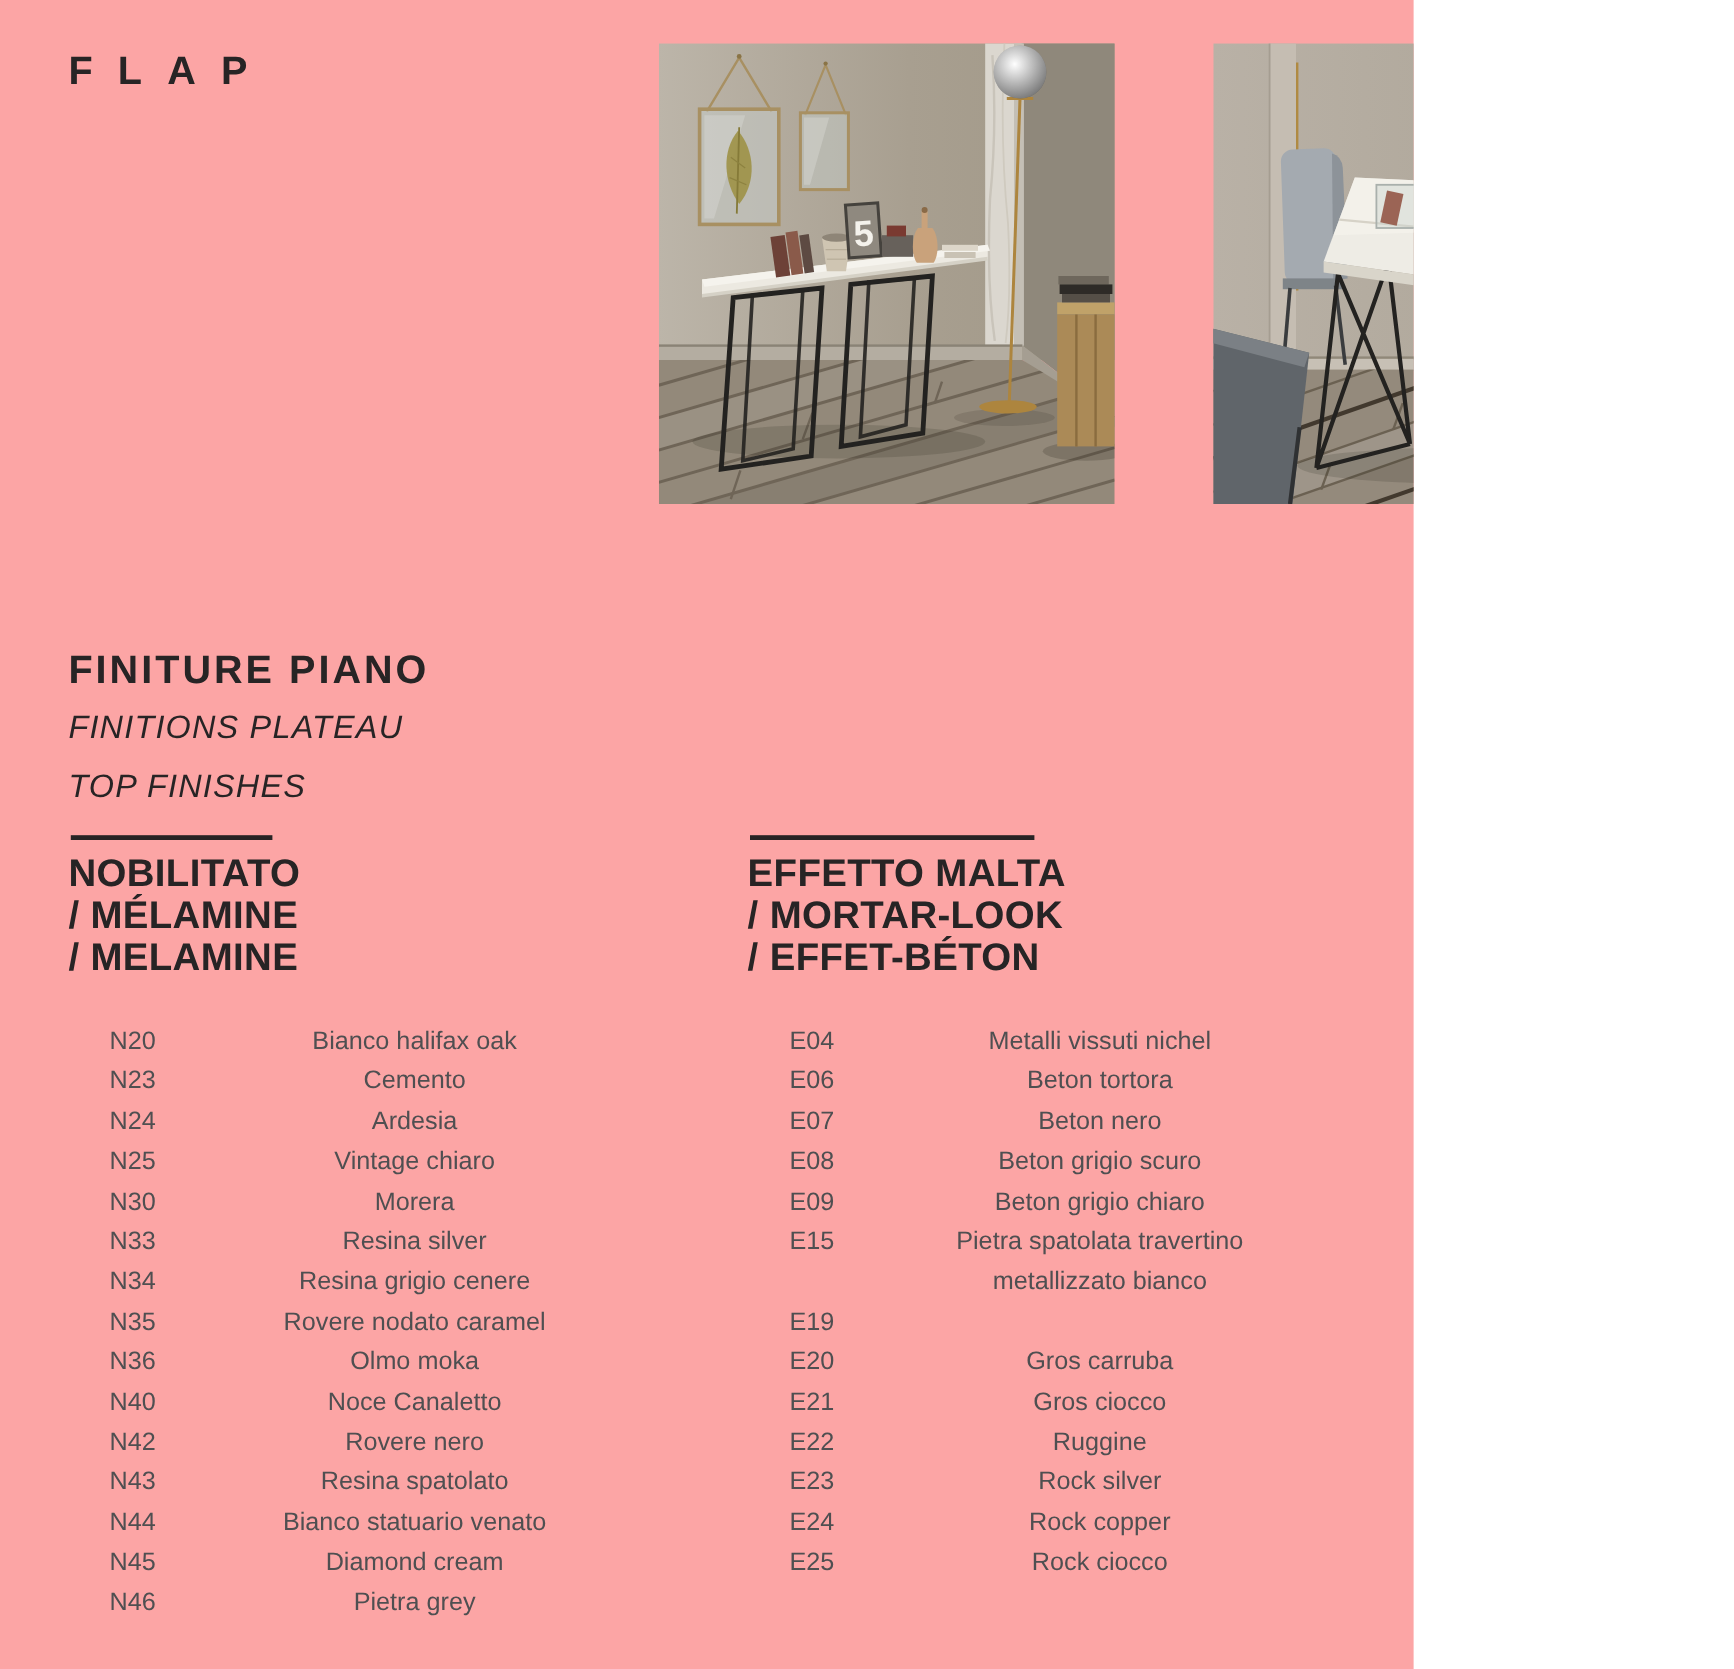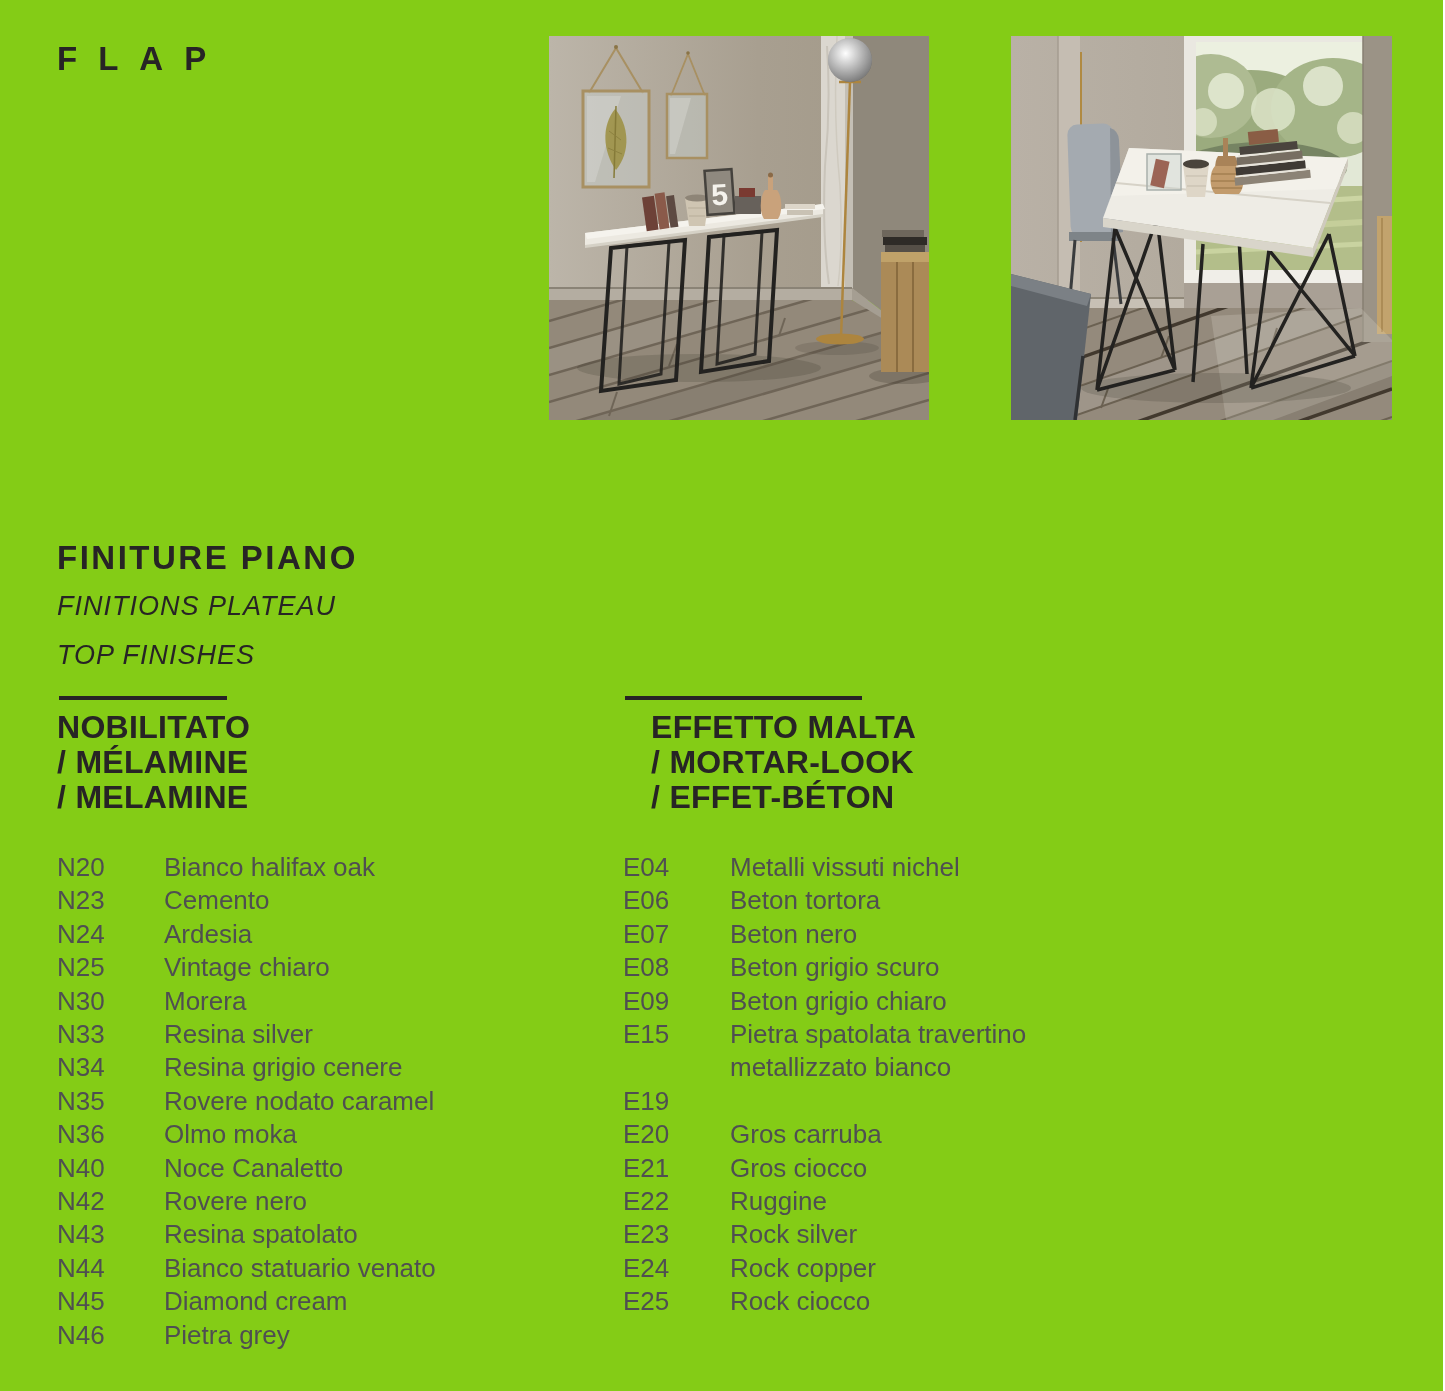--- a/index.html
+++ b/index.html
@@ -2,21 +2,21 @@
 <html><head>
 <meta charset="utf-8">
 <title>FLAP</title>
 <style>
   html,body{margin:0;padding:0;}
   body{
     width:1445px;height:1391px;background:#ffffff;
     font-family:"Liberation Sans", sans-serif;
     -webkit-font-smoothing:antialiased;
   }
-  .page{position:relative;width:1443px;height:1391px;background:#84cc16;overflow:hidden;}
+  .page{position:relative;width:1178px;height:1391px;background:#fca5a5;overflow:hidden;}
 
   .flap-title{
     position:absolute;left:57px;top:40px;
     font-size:33px;font-weight:bold;letter-spacing:21px;color:#272425;
     white-space:nowrap;
   }
 
   .photo{position:absolute;top:36px;overflow:hidden;}
   .photo svg{display:block;}
   .photo-1{left:549px;width:380px;height:384px;}
@@ -28,28 +28,28 @@
     font-size:27px;font-style:italic;font-weight:normal;letter-spacing:1px;line-height:49px;
   }
 
   .rule{position:absolute;top:696px;height:4px;background:#272425;}
   .rule-left{left:59px;width:168px;}
   .rule-right{left:625px;width:237px;}
 
   .col-heading{position:absolute;top:710px;color:#272425;font-weight:bold;
     font-size:32px;line-height:35px;letter-spacing:0.3px;}
   .col-heading-left{left:57px;}
-  .col-heading-right{left:623px;margin-left:28px;}
+  .col-heading-right{left:623px;}
 
   .flist{position:absolute;top:851px;color:#4f4f51;}
   .flist-left{left:57px;width:470px;}
   .flist-right{left:623px;width:480px;}
   .frow{display:grid;grid-template-columns:107px 1fr;}
   .frow .code,.frow .fname{
-    font-size:26px;line-height:33.4px;font-weight:normal;
+    font-size:21px;line-height:33.4px;font-weight:normal;text-align:center;
   }
   .frow .fname{white-space:pre-line;}
 </style>
 </head>
 <body>
 
 <div class="page">
 
   <div class="flap-title">FLAP</div>
 

